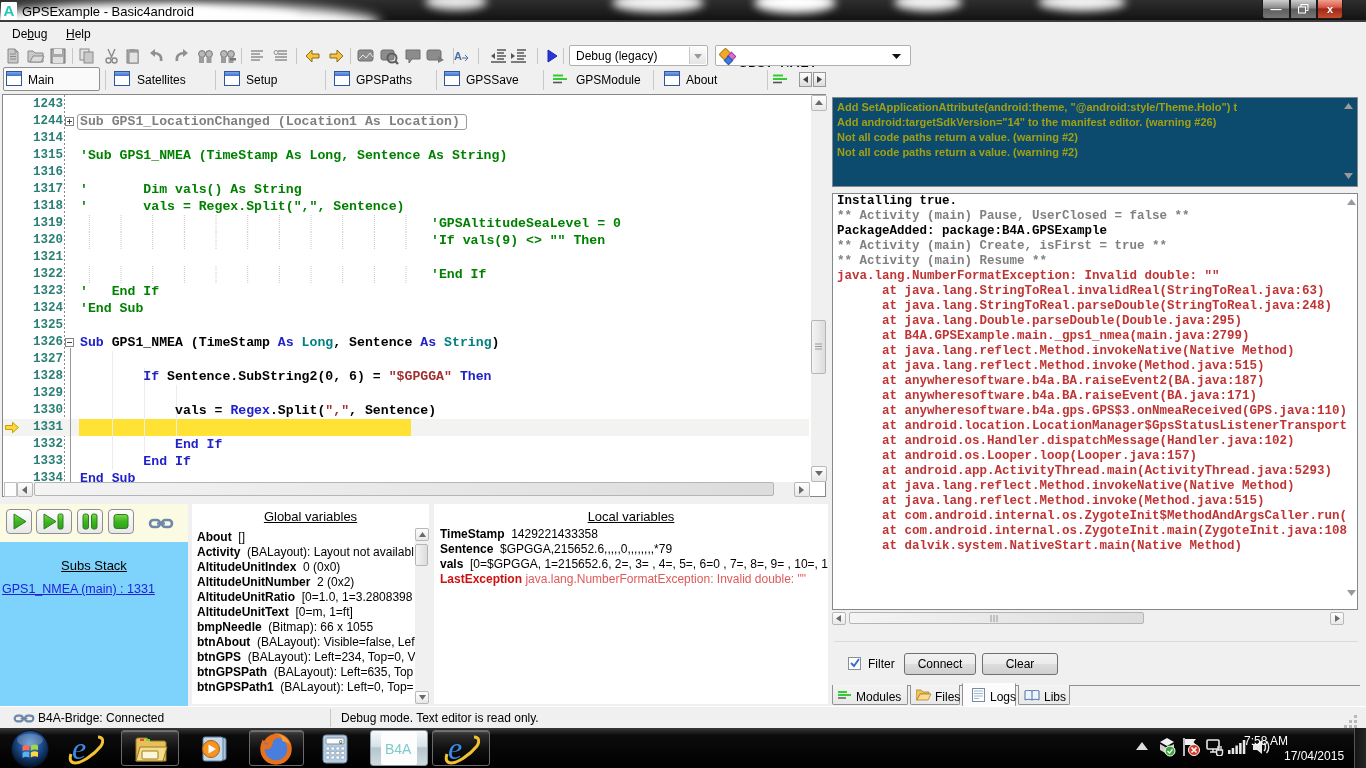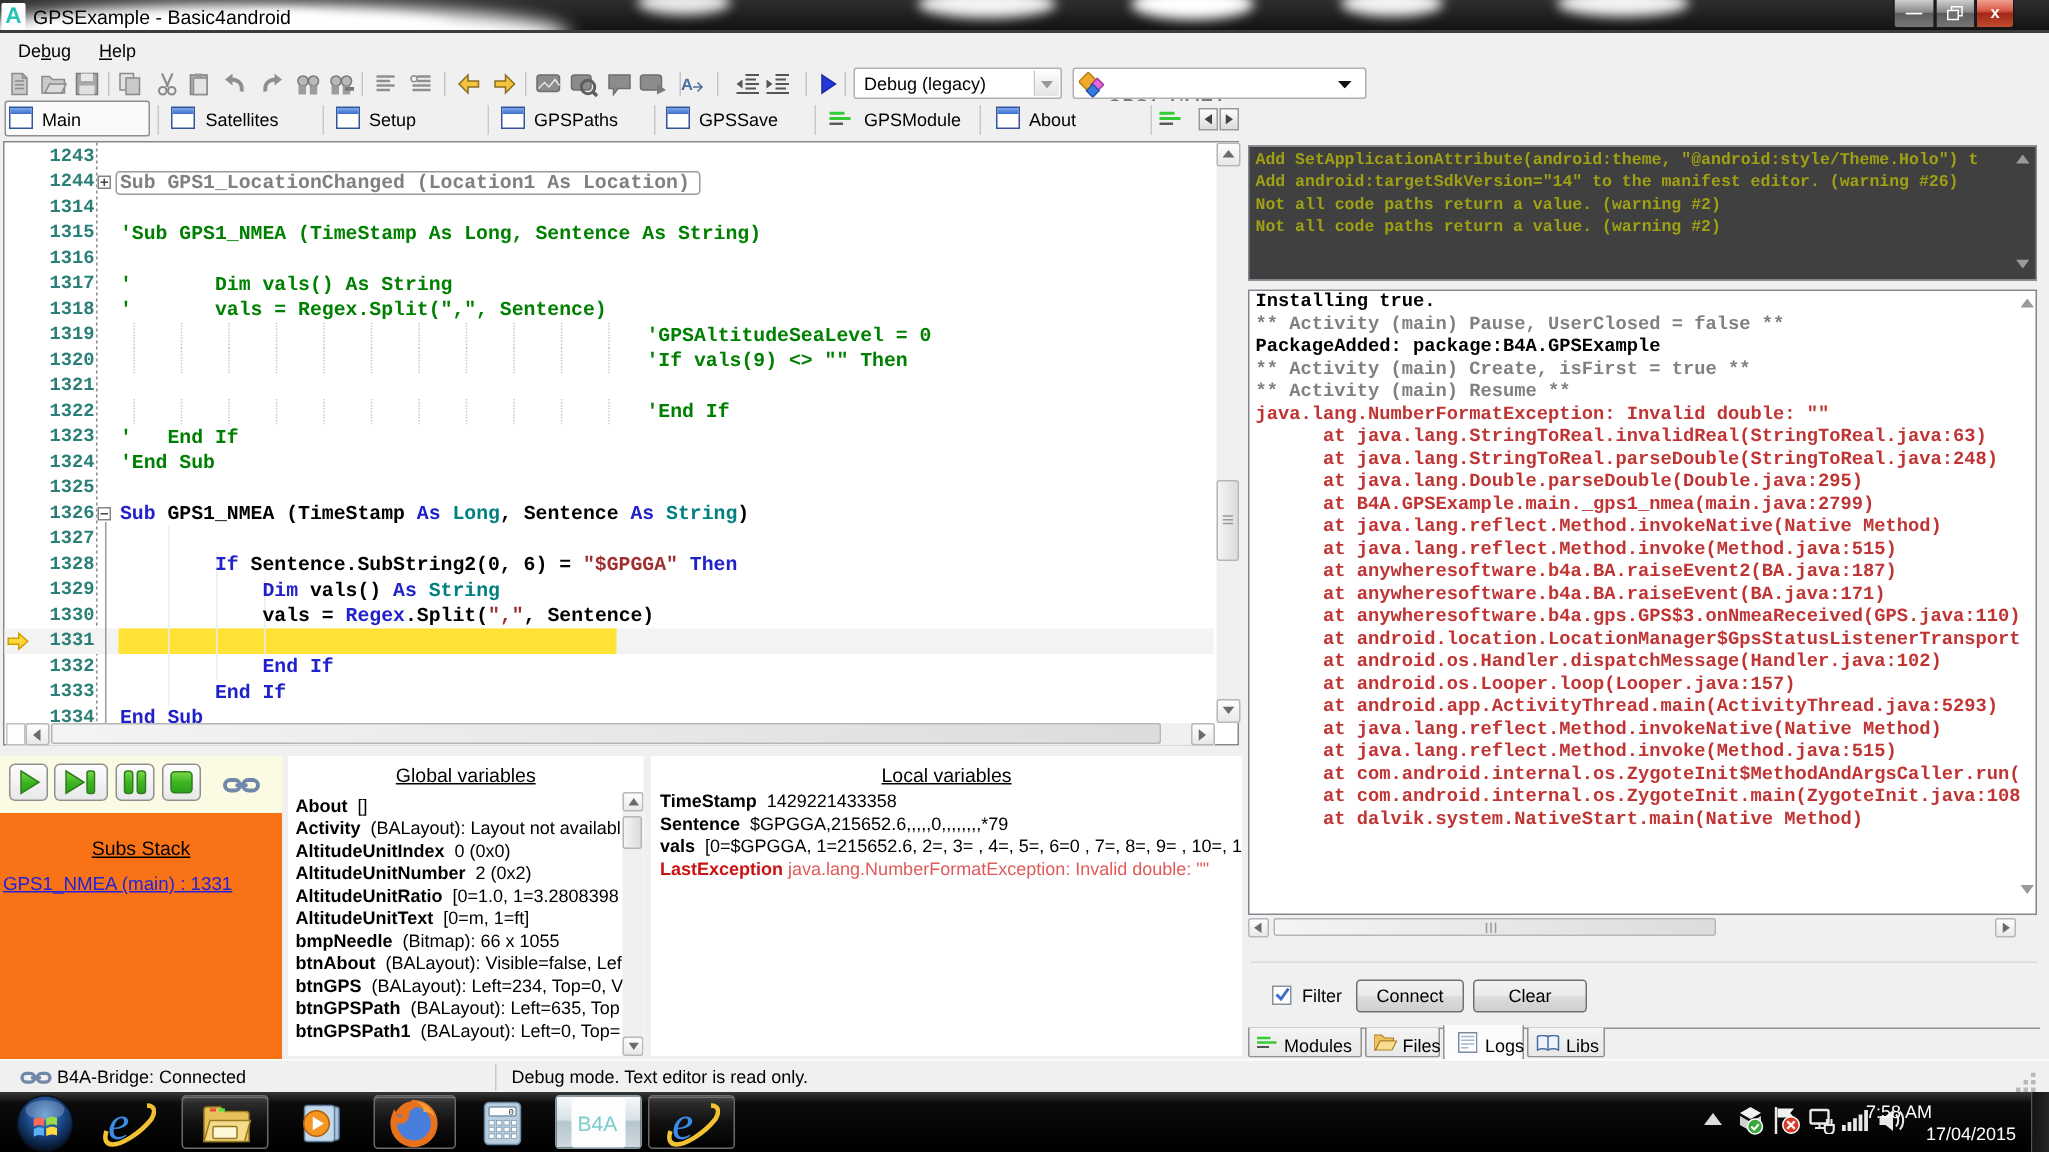--- a/index.html
+++ b/index.html
@@ -25,28 +25,28 @@
 
 #editor{left:2px;top:94px;width:824px;height:403px;background:#fff;border:1px solid #888}
 .ln{position:absolute;left:0;width:60px;text-align:right;font-family:"Liberation Mono",monospace;font-size:12.5px;font-weight:bold;color:#2a8078;height:17px;line-height:17px}
 .cl{position:absolute;left:77px;font-family:"Liberation Mono",monospace;font-size:13.2px;font-weight:bold;height:17px;line-height:17px;white-space:pre;color:#000}
 .k{color:#2121cc}.t{color:#008080}.g{color:#008000}.s{color:#a03030}.gray{color:#808080}
 #gutdots{position:absolute;left:61px;top:0;width:1px;height:386px;background-image:linear-gradient(#8a8a8a 50%,transparent 50%);background-size:1px 4px}
 
 .sb{position:absolute;background:#f0f0f0}
 .sbthumb{position:absolute;background:linear-gradient(90deg,#f4f4f4,#dcdcdc);border:1px solid #b5b5b5;border-radius:2px}
 
-#warnbox{left:832px;top:97px;width:526px;height:90px;background:#404040;border:1px solid #828790;font-family:Liberation Mono, monospace;font-size:11px;font-weight:bold;color:#a0a014;line-height:15px;padding:2px 4px;white-space:pre;overflow:hidden}
+#warnbox{left:832px;top:97px;width:526px;height:90px;background:#0c4a6e;border:1px solid #828790;font-family:Liberation Sans, sans-serif;font-size:11px;font-weight:bold;color:#a0a014;line-height:15px;padding:2px 4px;white-space:pre;overflow:hidden}
 #logbox{left:832px;top:193px;width:526px;height:417px;background:#fff;border:1px solid #828790;font-family:"Liberation Mono",monospace;font-size:12.5px;font-weight:bold;line-height:15px;padding:0 4px;white-space:pre;overflow:hidden}
 .lgray{color:#808080;font-weight:bold}
 .lred{color:#c03434;font-weight:bold}
 
 #dbgstrip{left:0;top:504px;width:188px;height:38px;background:#fbfbe3}
 .dbtn{position:absolute;top:509px;height:25px;background:linear-gradient(#fdfdfd,#e8e8ea);border:1px solid #8f8f8f;border-radius:4px}
-#substack{left:0;top:542px;width:188px;height:164px;background:#f97316}
+#substack{left:0;top:542px;width:188px;height:164px;background:#7dd3fc}
 #globals{left:192px;top:504px;width:237px;height:200px;background:#fff;overflow:hidden}
 #locals{left:434px;top:504px;width:394px;height:200px;background:#fff;overflow:hidden}
 .hdr{font-size:13px;text-decoration:underline;text-align:center}
 .varline{position:absolute;font-size:12px;white-space:pre;color:#000}
 
 #statusbar{left:0;top:706px;width:1366px;height:22px;background:#f0f0f0;border-top:1px solid #fff;font-size:12px;color:#000}
 
 #taskbar{left:0;top:728px;width:1366px;height:40px;background:linear-gradient(#383838,#0c0c0c 18%,#060606 55%,#000)}
 .tbtn{position:absolute;top:2px;height:36px;border-radius:3px;border:1px solid #6a6a6a;box-shadow:inset 0 1px 0 rgba(255,255,255,.25);background:linear-gradient(rgba(255,255,255,.16),rgba(255,255,255,.04) 50%,rgba(0,0,0,0))}
 </style></head>
@@ -316,21 +316,20 @@
   <div class="cl g" style="top:52px">'Sub GPS1_NMEA (TimeStamp As Long, Sentence As String)</div>
   <div class="cl g" style="top:86px">'       Dim vals() As String</div>
   <div class="cl g" style="top:103px">'       vals = Regex.Split(",", Sentence)</div>
   <div class="cl g" style="top:120px;left:428px">'GPSAltitudeSeaLevel = 0</div>
   <div class="cl g" style="top:137px;left:428px">'If vals(9) &lt;&gt; "" Then</div>
   <div class="cl g" style="top:171px;left:428px">'End If</div>
   <div class="cl g" style="top:188px">'   End If</div>
   <div class="cl g" style="top:205px">'End Sub</div>
   <div class="cl" style="top:239px"><span class="k">Sub</span> GPS1_NMEA (TimeStamp <span class="k">As</span> <span class="t">Long</span>, Sentence <span class="k">As</span> <span class="t">String</span>)</div>
   <div class="cl" style="top:273px">        <span class="k">If</span> Sentence.SubString2(0, 6) = <span class="s">"$GPGGA"</span> <span class="k">Then</span></div>
-  <div class="cl" style="top:290px">            <span class="k">Dim</span> vals() <span class="k">As</span> <span class="t">String</span></div>
   <div class="cl" style="top:307px">            vals = <span class="k">Regex</span>.Split(<span class="s">","</span>, Sentence)</div>
   <div class="cl" style="top:341px">            <span class="k">End If</span></div>
   <div class="cl" style="top:358px">        <span class="k">End If</span></div>
   <div class="cl" style="top:375px"><span class="k">End Sub</span></div>
 
   <div class="sb" style="left:808px;top:0;width:16px;height:387px">
     <div class="abs" style="left:0;top:0;width:16px;height:16px;background:linear-gradient(#fefefe,#e8e8e8);border:1px solid #b8b8b8;border-radius:2px"></div>
     <svg class="abs" style="left:4px;top:5px" width="8" height="6">
         <path d="M4 0L8 5H0z" fill="#6a6a6a"></path>
       </svg>

